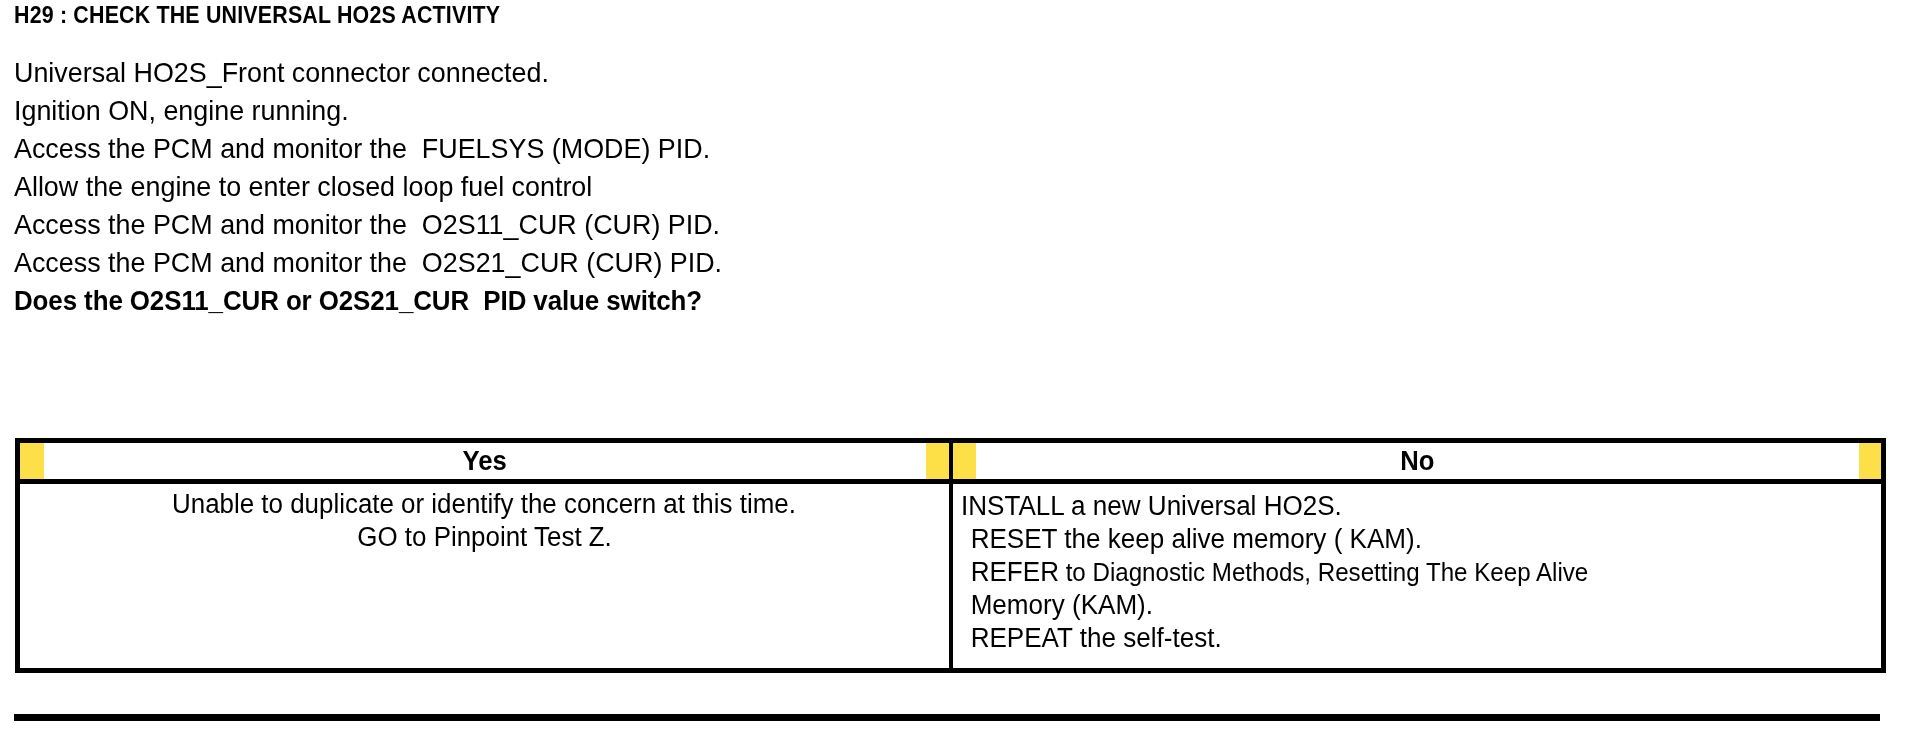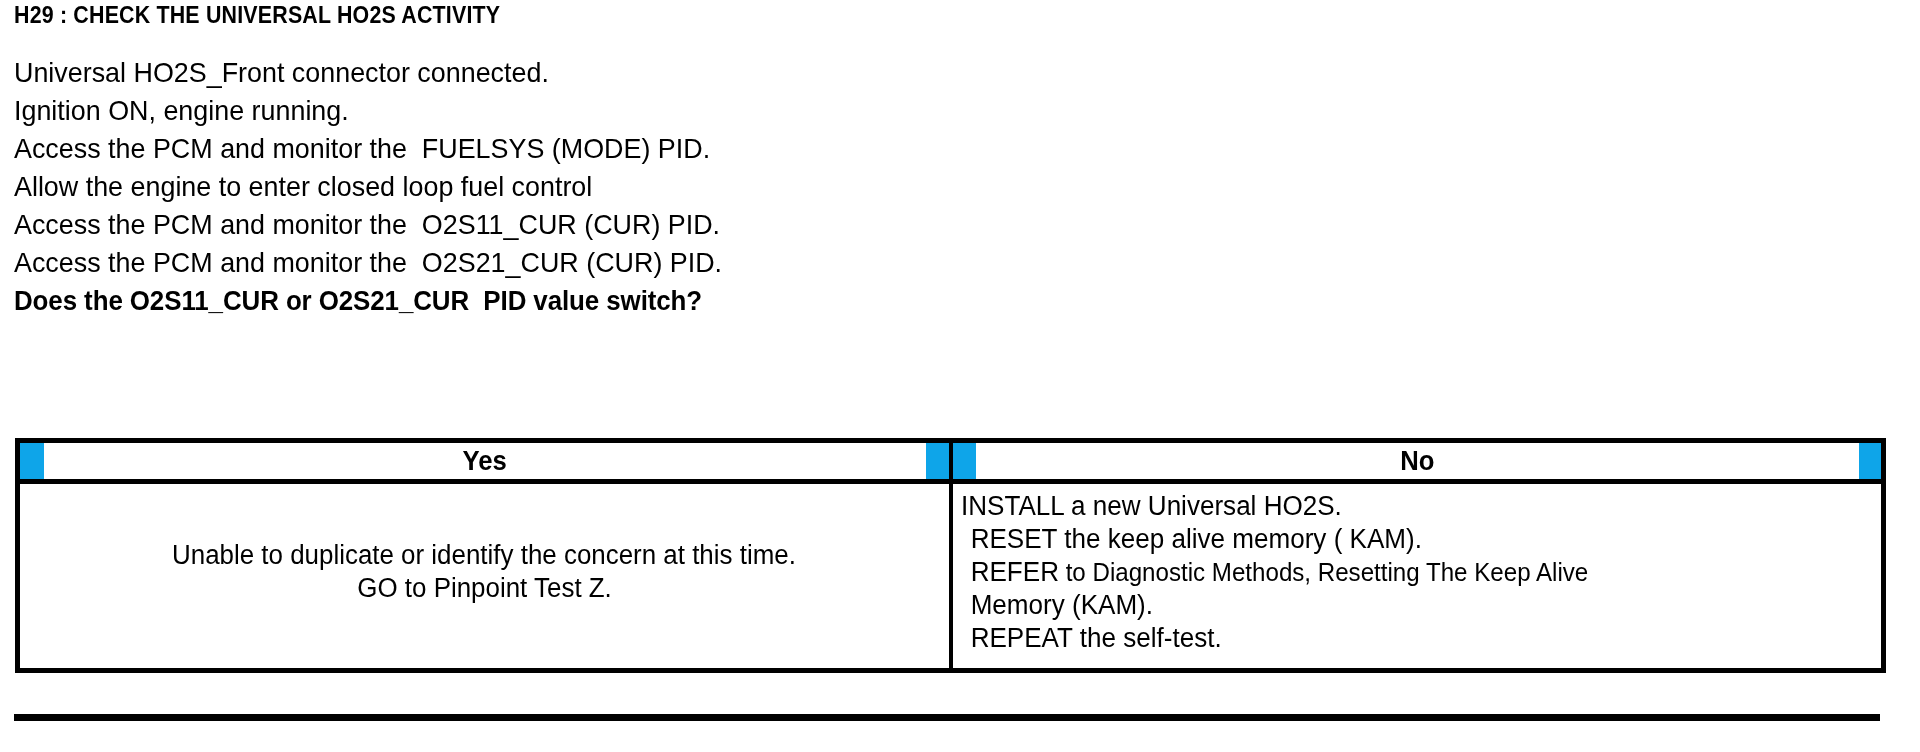--- a/index.html
+++ b/index.html
@@ -62,21 +62,21 @@
 
   
   .decision-table {
     position: absolute;
     left: 15px;
     top: 438px;
     width: 1866px;
     border-collapse: collapse;
     table-layout: fixed;
     border: 5px solid #000;
-    background: #0ea5e9;
+    background: #fde047;
   }
   .decision-table col.col-yes { width: 933px; }
   .decision-table col.col-no  { width: 933px; }
 
   .decision-table th,
   .decision-table td {
     border: 0;
     padding: 0;
     vertical-align: top;
     background: #fff;
@@ -99,21 +99,21 @@
     height: 176px;
     padding: 4px 0 4px 0;
   }
   .body-row td.cell-no {
     border-left: 4px solid #000;
   }
 
   .yes-cell-inner {
     display: flex;
     flex-direction: column;
-    justify-content: center;
+    justify-content: flex-start;
     align-items: center;
     height: 168px;
     text-align: center;
     font-size: 27px;
     line-height: 33px;
     padding: 0 20px;
     box-sizing: border-box;
   }
   .yes-cell-inner .yes-line {
     transform: scaleX(0.96);

